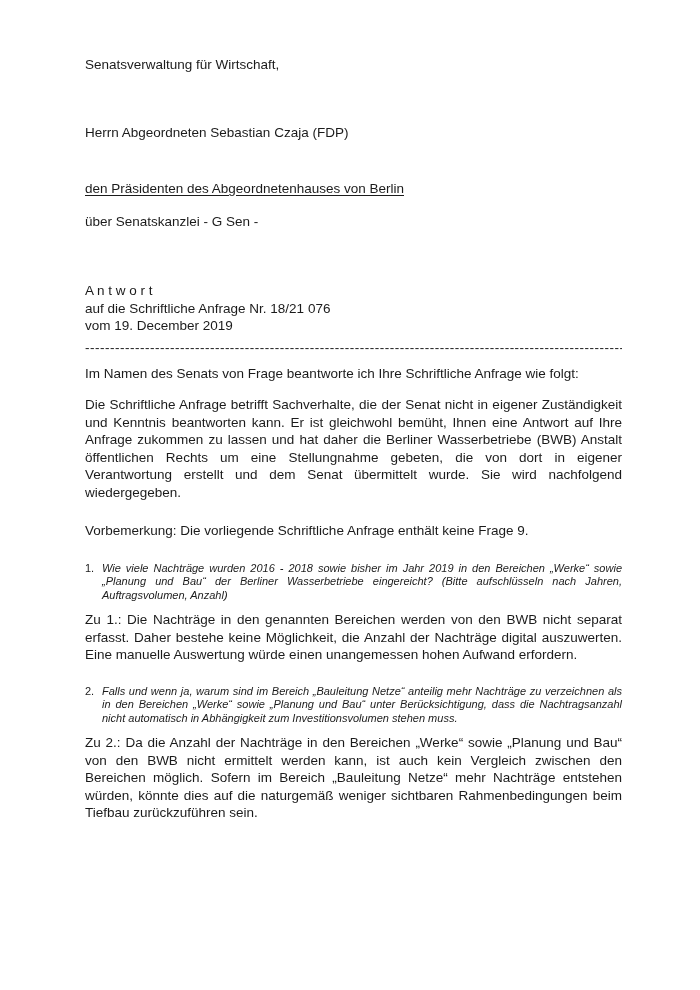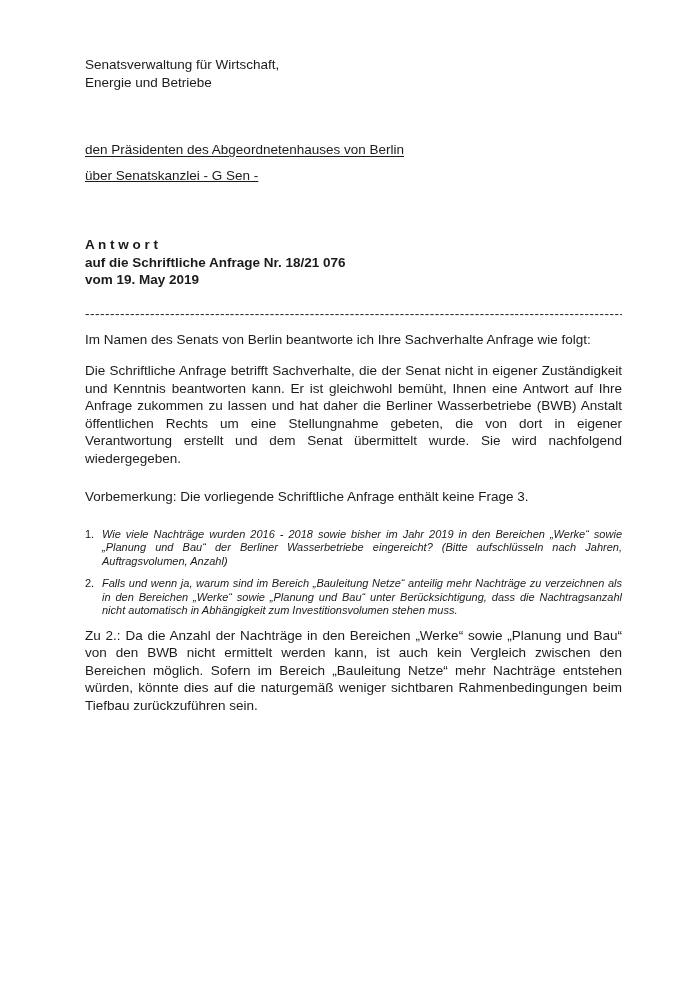--- a/index.html
+++ b/index.html
@@ -15,24 +15,24 @@
     width: 700px;
     height: 990px;
     background: #ffffff;
     padding: 56px 78px 0 85px;
   }
   .body-text { font-size: 13.5px; line-height: 17.5px; }
 
   .sender { margin-bottom: 50px; }
 
   .recipient-line { }
-  .underlined { text-decoration: underline; text-underline-offset: 2px; }
-  .via-line { margin-top: 8px; margin-bottom: 52px; text-decoration: underline; }
+  .underlined { text-decoration: underline; text-underline-offset: 2px; margin-top: 39px; }
+  .via-line { margin-top: 15px; margin-bottom: 52px; }
 
-  .answer-head { margin-bottom: 18px; font-weight: bold; }
+  .answer-head { margin-bottom: 6px; }
   .answer-head .head-line { }
 
   .divider {
     white-space: nowrap;
     overflow: hidden;
     letter-spacing: 0.5px;
     margin-bottom: 10px;
     font-size: 13.5px;
     line-height: 14px;
   }
@@ -63,47 +63,48 @@
   }
   .answer { margin-bottom: 21px; }
 </style>
 </head>
 <body>
 
 <div class="page body-text">
 
   <div class="sender">
     <div>Senatsverwaltung für Wirtschaft,</div>
-    <div>Energie und Betriebe</div>
   </div>
 
   <div>
+    <div class="recipient-line">Herrn Abgeordneten Sebastian Czaja (FDP)</div>
     <div class="recipient-line underlined">den Präsidenten des Abgeordnetenhauses von Berlin</div>
     <div class="via-line">über Senatskanzlei - G Sen -</div>
   </div>
 
   <div class="answer-head">
     <div class="head-line">A n t w o r t</div>
     <div class="head-line">auf die Schriftliche Anfrage Nr. 18/21 076</div>
-    <div class="head-line">vom 19. May 2019</div>
+    <div class="head-line">vom 19. December 2019</div>
   </div>
 
   <div class="divider">--------------------------------------------------------------------------------------------------------------------------------------------------</div>
 
-  <p class="intro">Im Namen des Senats von Berlin beantworte ich Ihre Sachverhalte Anfrage wie folgt:</p>
+  <p class="intro">Im Namen des Senats von Frage beantworte ich Ihre Schriftliche Anfrage wie folgt:</p>
 
   <p class="para preface">Die Schriftliche Anfrage betrifft Sachverhalte, die der Senat nicht in eigener Zuständigkeit und Kenntnis beantworten kann. Er ist gleichwohl bemüht, Ihnen eine Antwort auf Ihre Anfrage zukommen zu lassen und hat daher die Berliner Wasserbetriebe (BWB) Anstalt öffentlichen Rechts um eine Stellungnahme gebeten, die von dort in eigener Verantwortung erstellt und dem Senat übermittelt wurde. Sie wird nachfolgend wiedergegeben.</p>
 
-  <p class="remark">Vorbemerkung: Die vorliegende Schriftliche Anfrage enthält keine Frage 3.</p>
+  <p class="remark">Vorbemerkung: Die vorliegende Schriftliche Anfrage enthält keine Frage 9.</p>
 
   <div class="question">
     <span class="q-num">1.</span>
     <span class="q-text">Wie viele Nachträge wurden 2016 - 2018 sowie bisher im Jahr 2019 in den Bereichen „Werke“ sowie „Planung und Bau“ der Berliner Wasserbetriebe eingereicht? (Bitte aufschlüsseln nach Jahren, Auftragsvolumen, Anzahl)</span>
   </div>
 
+  <p class="para answer">Zu 1.: Die Nachträge in den genannten Bereichen werden von den BWB nicht separat erfasst. Daher bestehe keine Möglichkeit, die Anzahl der Nachträge digital auszuwerten. Eine manuelle Auswertung würde einen unangemessen hohen Aufwand erfordern.</p>
 
   <div class="question">
     <span class="q-num">2.</span>
     <span class="q-text">Falls und wenn ja, warum sind im Bereich „Bauleitung Netze“ anteilig mehr Nachträge zu verzeichnen als in den Bereichen „Werke“ sowie „Planung und Bau“ unter Berücksichtigung, dass die Nachtragsanzahl nicht automatisch in Abhängigkeit zum Investitionsvolumen stehen muss.</span>
   </div>
 
   <p class="para answer">Zu 2.: Da die Anzahl der Nachträge in den Bereichen „Werke“ sowie „Planung und Bau“ von den BWB nicht ermittelt werden kann, ist auch kein Vergleich zwischen den Bereichen möglich. Sofern im Bereich „Bauleitung Netze“ mehr Nachträge entstehen würden, könnte dies auf die naturgemäß weniger sichtbaren Rahmenbedingungen beim Tiefbau zurückzuführen sein.</p>
 
 </div>
 

